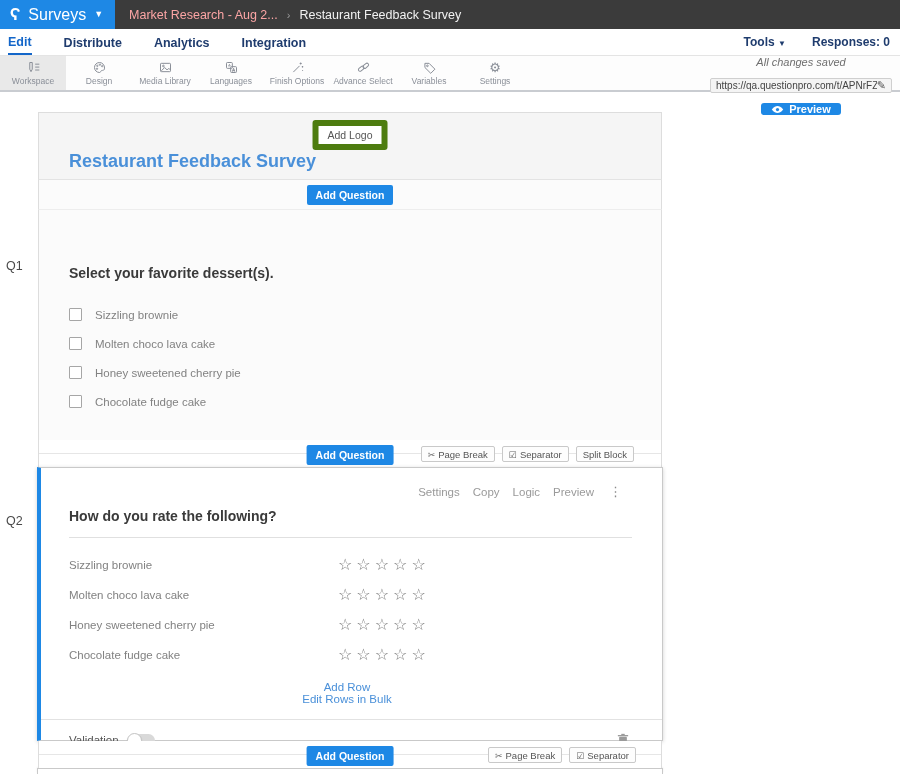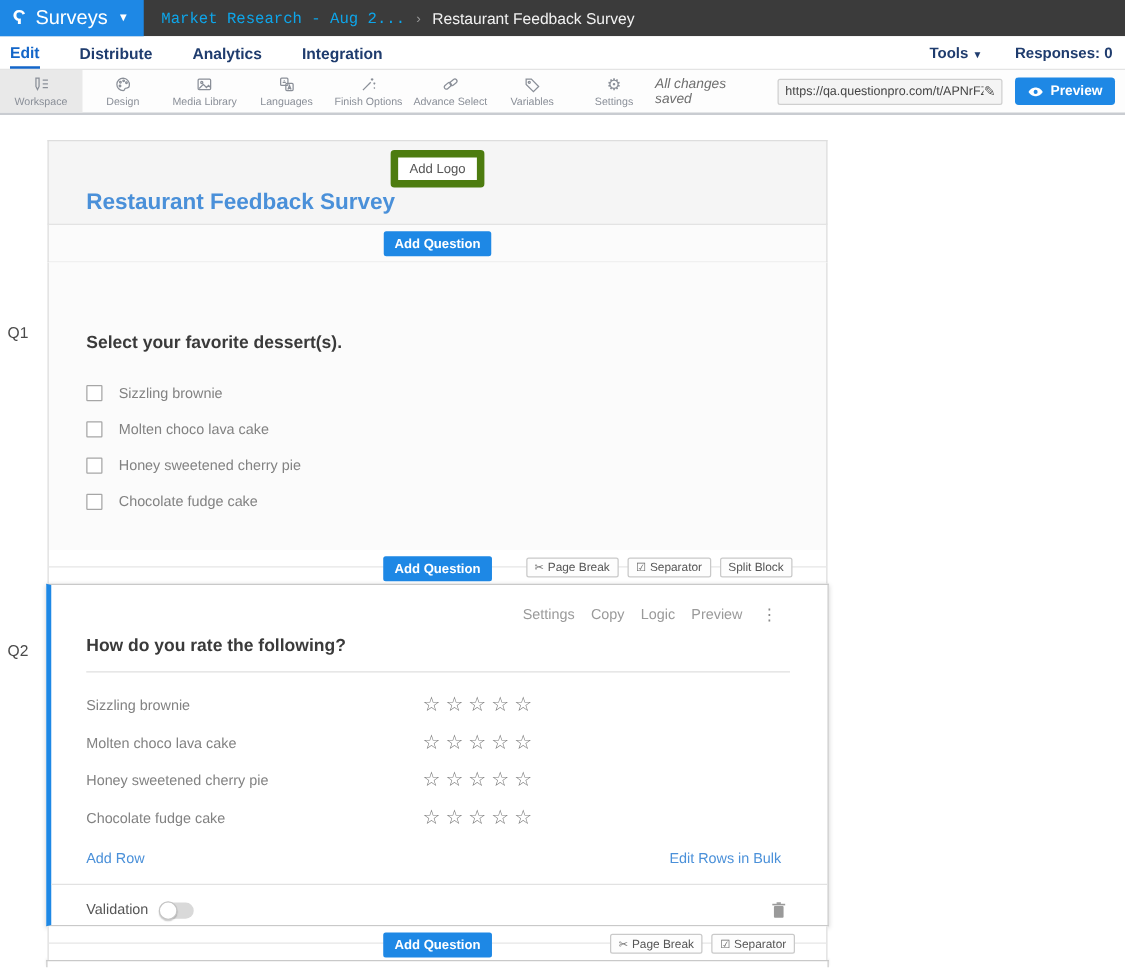--- a/index.html
+++ b/index.html
@@ -6,21 +6,21 @@
   html,body { width:900px; height:774px; overflow:hidden; }
   body { font-family:"Liberation Sans", sans-serif; background:#fff; position:relative; }
 
   
   .topbar { height:29px; background:#3b3b3b; display:flex; align-items:center; color:#fff; }
   .logo-area { background:#1e88e5; height:29px; display:flex; align-items:center; padding:0 12px 0 10px; gap:8px; cursor:pointer; }
   .logo-glyph { font-weight:bold; font-size:16px; transform:scaleX(-1); display:inline-block; }
   .product-label { font-size:16px; }
   .caret { font-size:9px; line-height:1; }
   .breadcrumb { display:flex; align-items:center; gap:9px; margin-left:14px; font-size:12.5px; }
-  .crumb-parent { color:#0ea5e9; cursor:pointer;font-family:Liberation Mono, monospace; }
+  .crumb-parent { color:#fca5a5; cursor:pointer; }
   .crumb-sep { color:#9a9a9a; font-size:11px; }
   .crumb-current { color:#f2f2f2; }
   .topbar-right { margin-left:auto; display:flex; align-items:center; gap:8px; padding-right:10px; }
   .circle-btn { width:19px; height:19px; border:1.5px solid #fff; border-radius:50%; display:flex; align-items:center; justify-content:center; font-size:10px; font-weight:bold; cursor:pointer; background:transparent; color:#fff; }
   .upgrade-btn { background:#f9a21d; color:#fff; border:none; border-radius:10px; height:20px; padding:0 13px; font-size:10.5px; font-weight:bold; cursor:pointer; font-family:inherit; }
 
   
   .subnav { height:27px; background:#fff; display:flex; align-items:center; padding:0 10px 0 8px; border-bottom:1px solid #e4e4e4; }
   .subnav-tab { font-size:12.5px; font-weight:bold; color:#1f3c6e; margin-right:32px; padding:5px 0 4px; cursor:pointer; }
   .subnav-tab.active { color:#1366c9; border-bottom:2px solid #1366c9; }
@@ -28,21 +28,21 @@
   .tools-menu { font-size:12px; font-weight:bold; color:#1f3c6e; cursor:pointer; }
   .responses { font-size:12px; font-weight:bold; color:#1f3c6e; cursor:pointer; }
 
   
   .icon-toolbar { height:34px; background:#fdfdfd; display:flex; align-items:stretch; box-shadow:0 2px 0 #c9ccd1; position:relative; z-index:2; }
   .tool-item { width:66px; display:flex; flex-direction:column; align-items:center; justify-content:center; gap:1px; cursor:pointer; color:#8a8f98; }
   .tool-item.active { background:#e9e9e9; }
   .tool-item svg { width:15px; height:15px; stroke:#8a8f98; fill:none; stroke-width:1.2; }
   .tool-label { font-size:8.5px; color:#8a8f98; white-space:nowrap; }
   .gear-glyph { font-size:13px; line-height:15px; }
-  .toolbar-right { margin-left:auto; display:flex; align-items:center; gap:10px; padding-right:8px; }
+  .toolbar-right { margin-left:auto; display:flex; align-items:center; gap:10px; padding-right:8px;flex-direction:column; }
   .saved-status { font-style:italic; font-size:11px; color:#6e6e6e; }
   .url-box { display:flex; align-items:center; background:#f4f4f4; border:1px solid #cfcfcf; border-radius:2px; height:21px; width:182px; padding:0 5px; }
   .url-input { flex:1; border:none; background:transparent; font-size:10px; color:#444; font-family:inherit; outline:none; }
   .pencil-icon { font-size:11px; color:#555; cursor:pointer; }
   .pencil-icon::before { content:"✎"; }
   .preview-btn { background:#1e88e5; color:#fff; border:none; border-radius:3px; height:22px; padding:0 10px; font-size:11px; font-weight:bold; display:flex; align-items:center; gap:5px; cursor:pointer; font-family:inherit; }
 
   
   .main { position:relative; height:685px; background:#fff; }
   .qside-label { position:absolute; left:6px; font-size:12.5px; color:#4a4a4a; }
@@ -81,21 +81,21 @@
   .q2-tool { font-size:11.5px; color:#9a9a9a; cursor:pointer; }
   .kebab-icon { color:#8a8a8a; font-size:13px; cursor:pointer; margin-left:2px; }
   .kebab-icon::before { content:"⋮"; }
   .q2-question { margin:9px 30px 0 28px; padding-bottom:13px; border-bottom:1px solid #e0e0e0; }
   .rating-rows { margin-top:12px; }
   .rating-row { display:flex; align-items:center; height:30px; padding-left:28px; }
   .rating-label { width:269px; font-size:11.5px; color:#828282; cursor:text; }
   .stars { display:flex; gap:4px; cursor:pointer; }
   .star { font-size:16px; color:#7c7c7c; line-height:1; }
   .star::before { content:"☆"; }
-  .row-links { display:flex; justify-content:space-between; align-items:center; margin-top:11px; padding:0 37px 0 28px; }
+  .row-links { display:flex; justify-content:space-between; align-items:center; margin-top:11px; padding:0 37px 0 28px;flex-direction:column; }
   .blue-link { font-size:11.5px; color:#4a90d9; cursor:pointer; }
   .q2-divider { margin-top:14px; border-top:1px solid #e2e2e2; }
   .validation-row { display:flex; align-items:center; padding:13px 33px 0 28px; }
   .validation-label { font-size:11.5px; color:#555; }
   .toggle { position:relative; width:27px; height:13px; background:#d9d9d9; border-radius:7px; margin-left:9px; cursor:pointer; }
   .toggle-knob { position:absolute; left:-1px; top:-1px; width:15px; height:15px; background:#fff; border:1px solid #c4c4c4; border-radius:50%; box-shadow:0 1px 1px rgba(0,0,0,0.2); }
   .trash-btn { margin-left:auto; cursor:pointer; background:none; border:none; padding:0; line-height:0; }
 
   .next-card { margin:0 -1px; height:6px; background:#fff; border:1px solid #c9c9c9; border-bottom:none; box-shadow:0 -1px 2px rgba(0,0,0,0.08); }
 </style>

